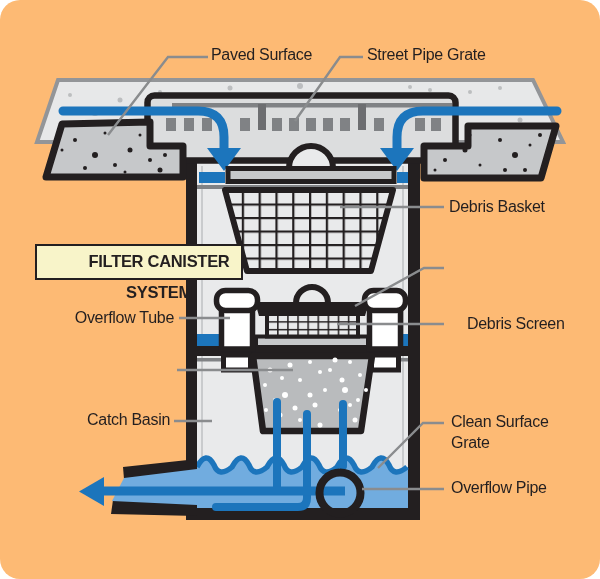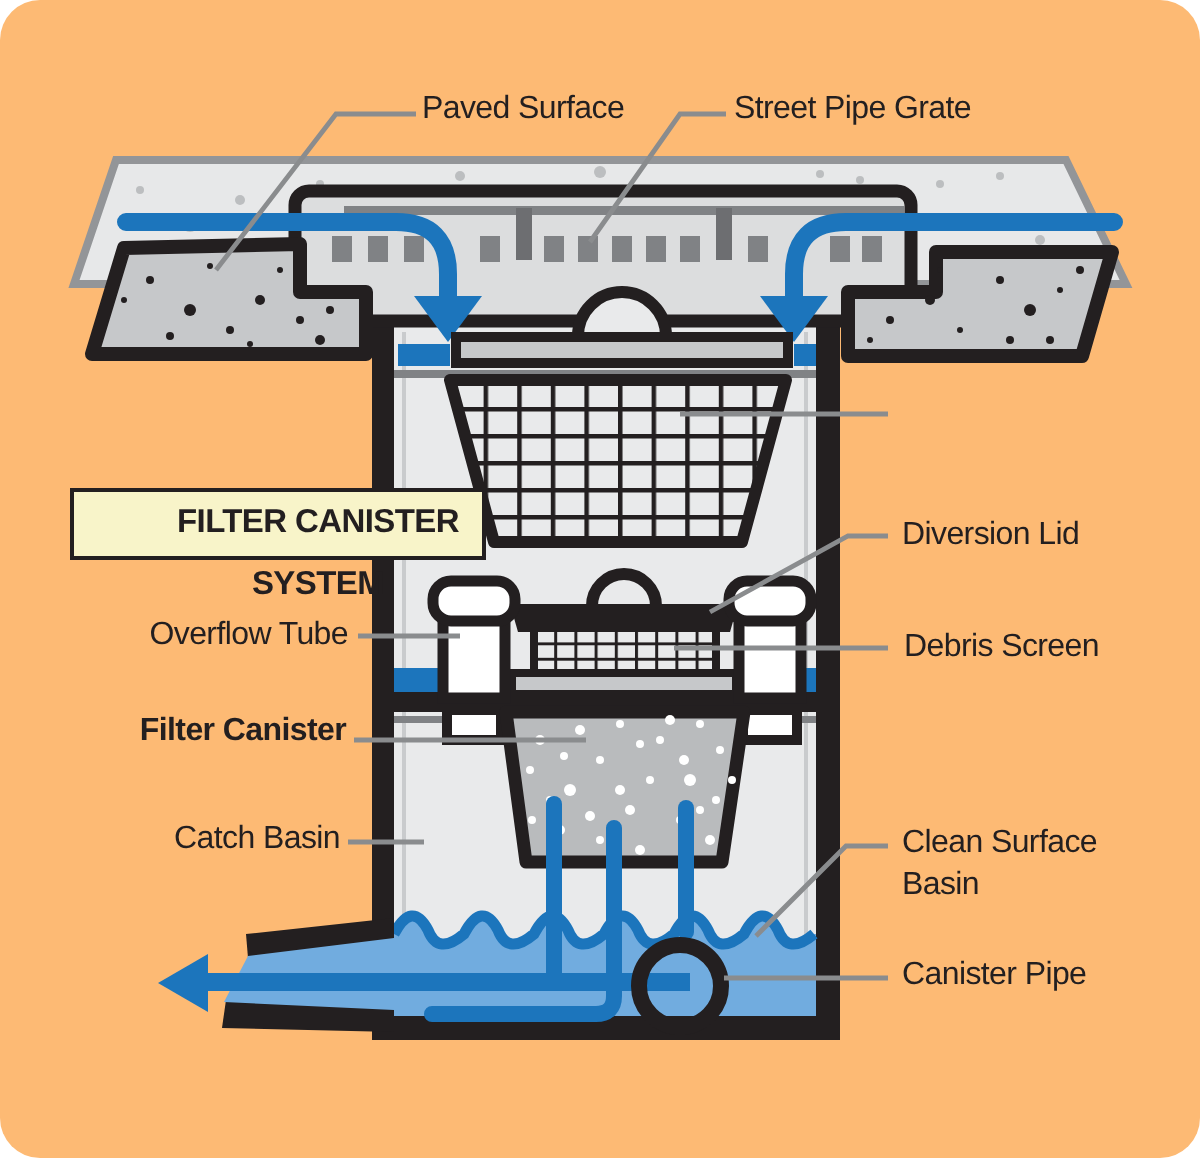--- a/index.html
+++ b/index.html
@@ -228,29 +228,28 @@
       <path d="M179,318 H230"></path>
       <path d="M177,370 H293"></path>
       <path d="M174,421 H212"></path>
     </g>
   </svg>
 
   <div class="lbl" style="left:211px;top:44px">Paved Surface</div>
   <div class="lbl" style="left:367px;top:44px">Street Pipe Grate</div>
 
   <div class="lbl" style="left:449px;top:196px">
+    <div>Debris Basket</div>
   </div>
-  <div class="lbl" style="left:451px;top:257px">Diversion Lid</div>
-  <div class="lbl" style="left:452px;top:313px">Debris Screen</div>
+  <div class="lbl" style="left:467px;top:313px">Debris Screen</div>
   <div class="lbl" style="left:451px;top:411px">
     <div>Clean Surface</div>
-    <div>Basin</div>
+    <div>Grate</div>
   </div>
-  <div class="lbl" style="left:451px;top:477px">Canister Pipe</div>
+  <div class="lbl" style="left:451px;top:477px">Overflow Pipe</div>
 
   <div class="lbl right-align" style="right:426px;top:307px">Overflow Tube</div>
   <div class="lbl right-align bold" style="right:427px;top:355px">
-    <div>Filter Canister</div>
   </div>
   <div class="lbl right-align" style="right:430px;top:409px">Catch Basin</div>
 
   <div id="system-title">FILTER CANISTER SYSTEM</div>
 </div>
 
 </body></html>

